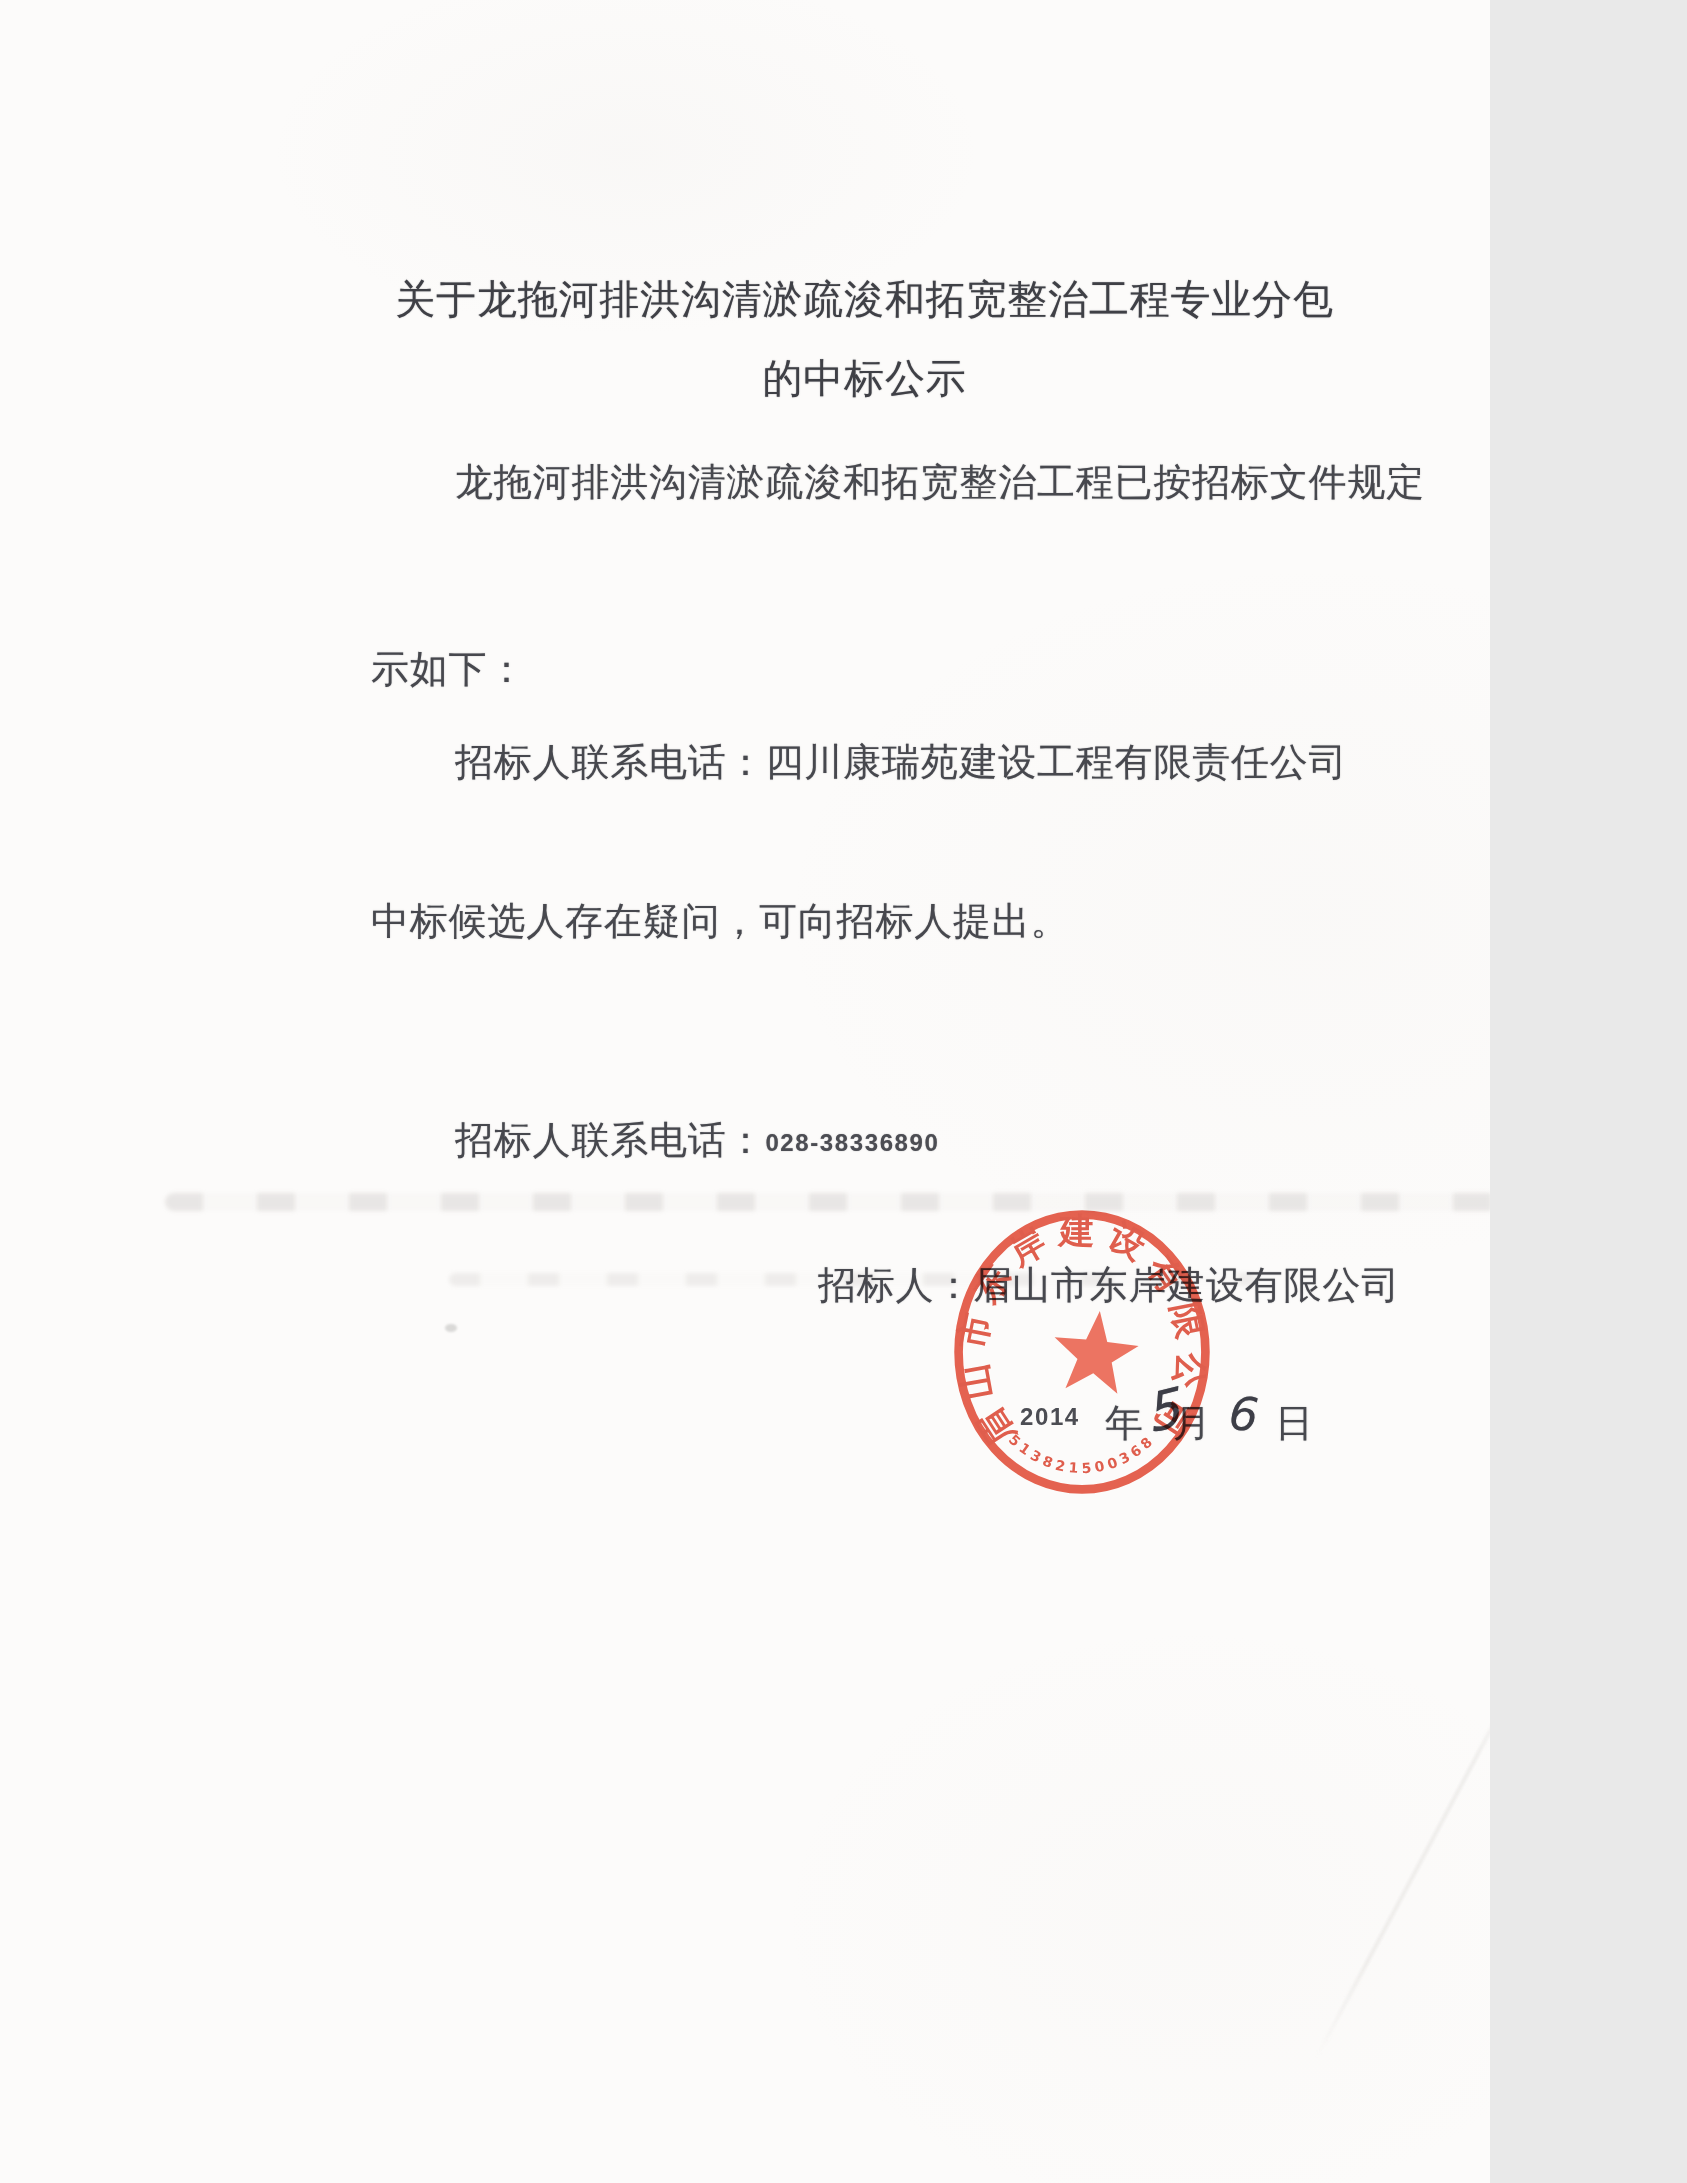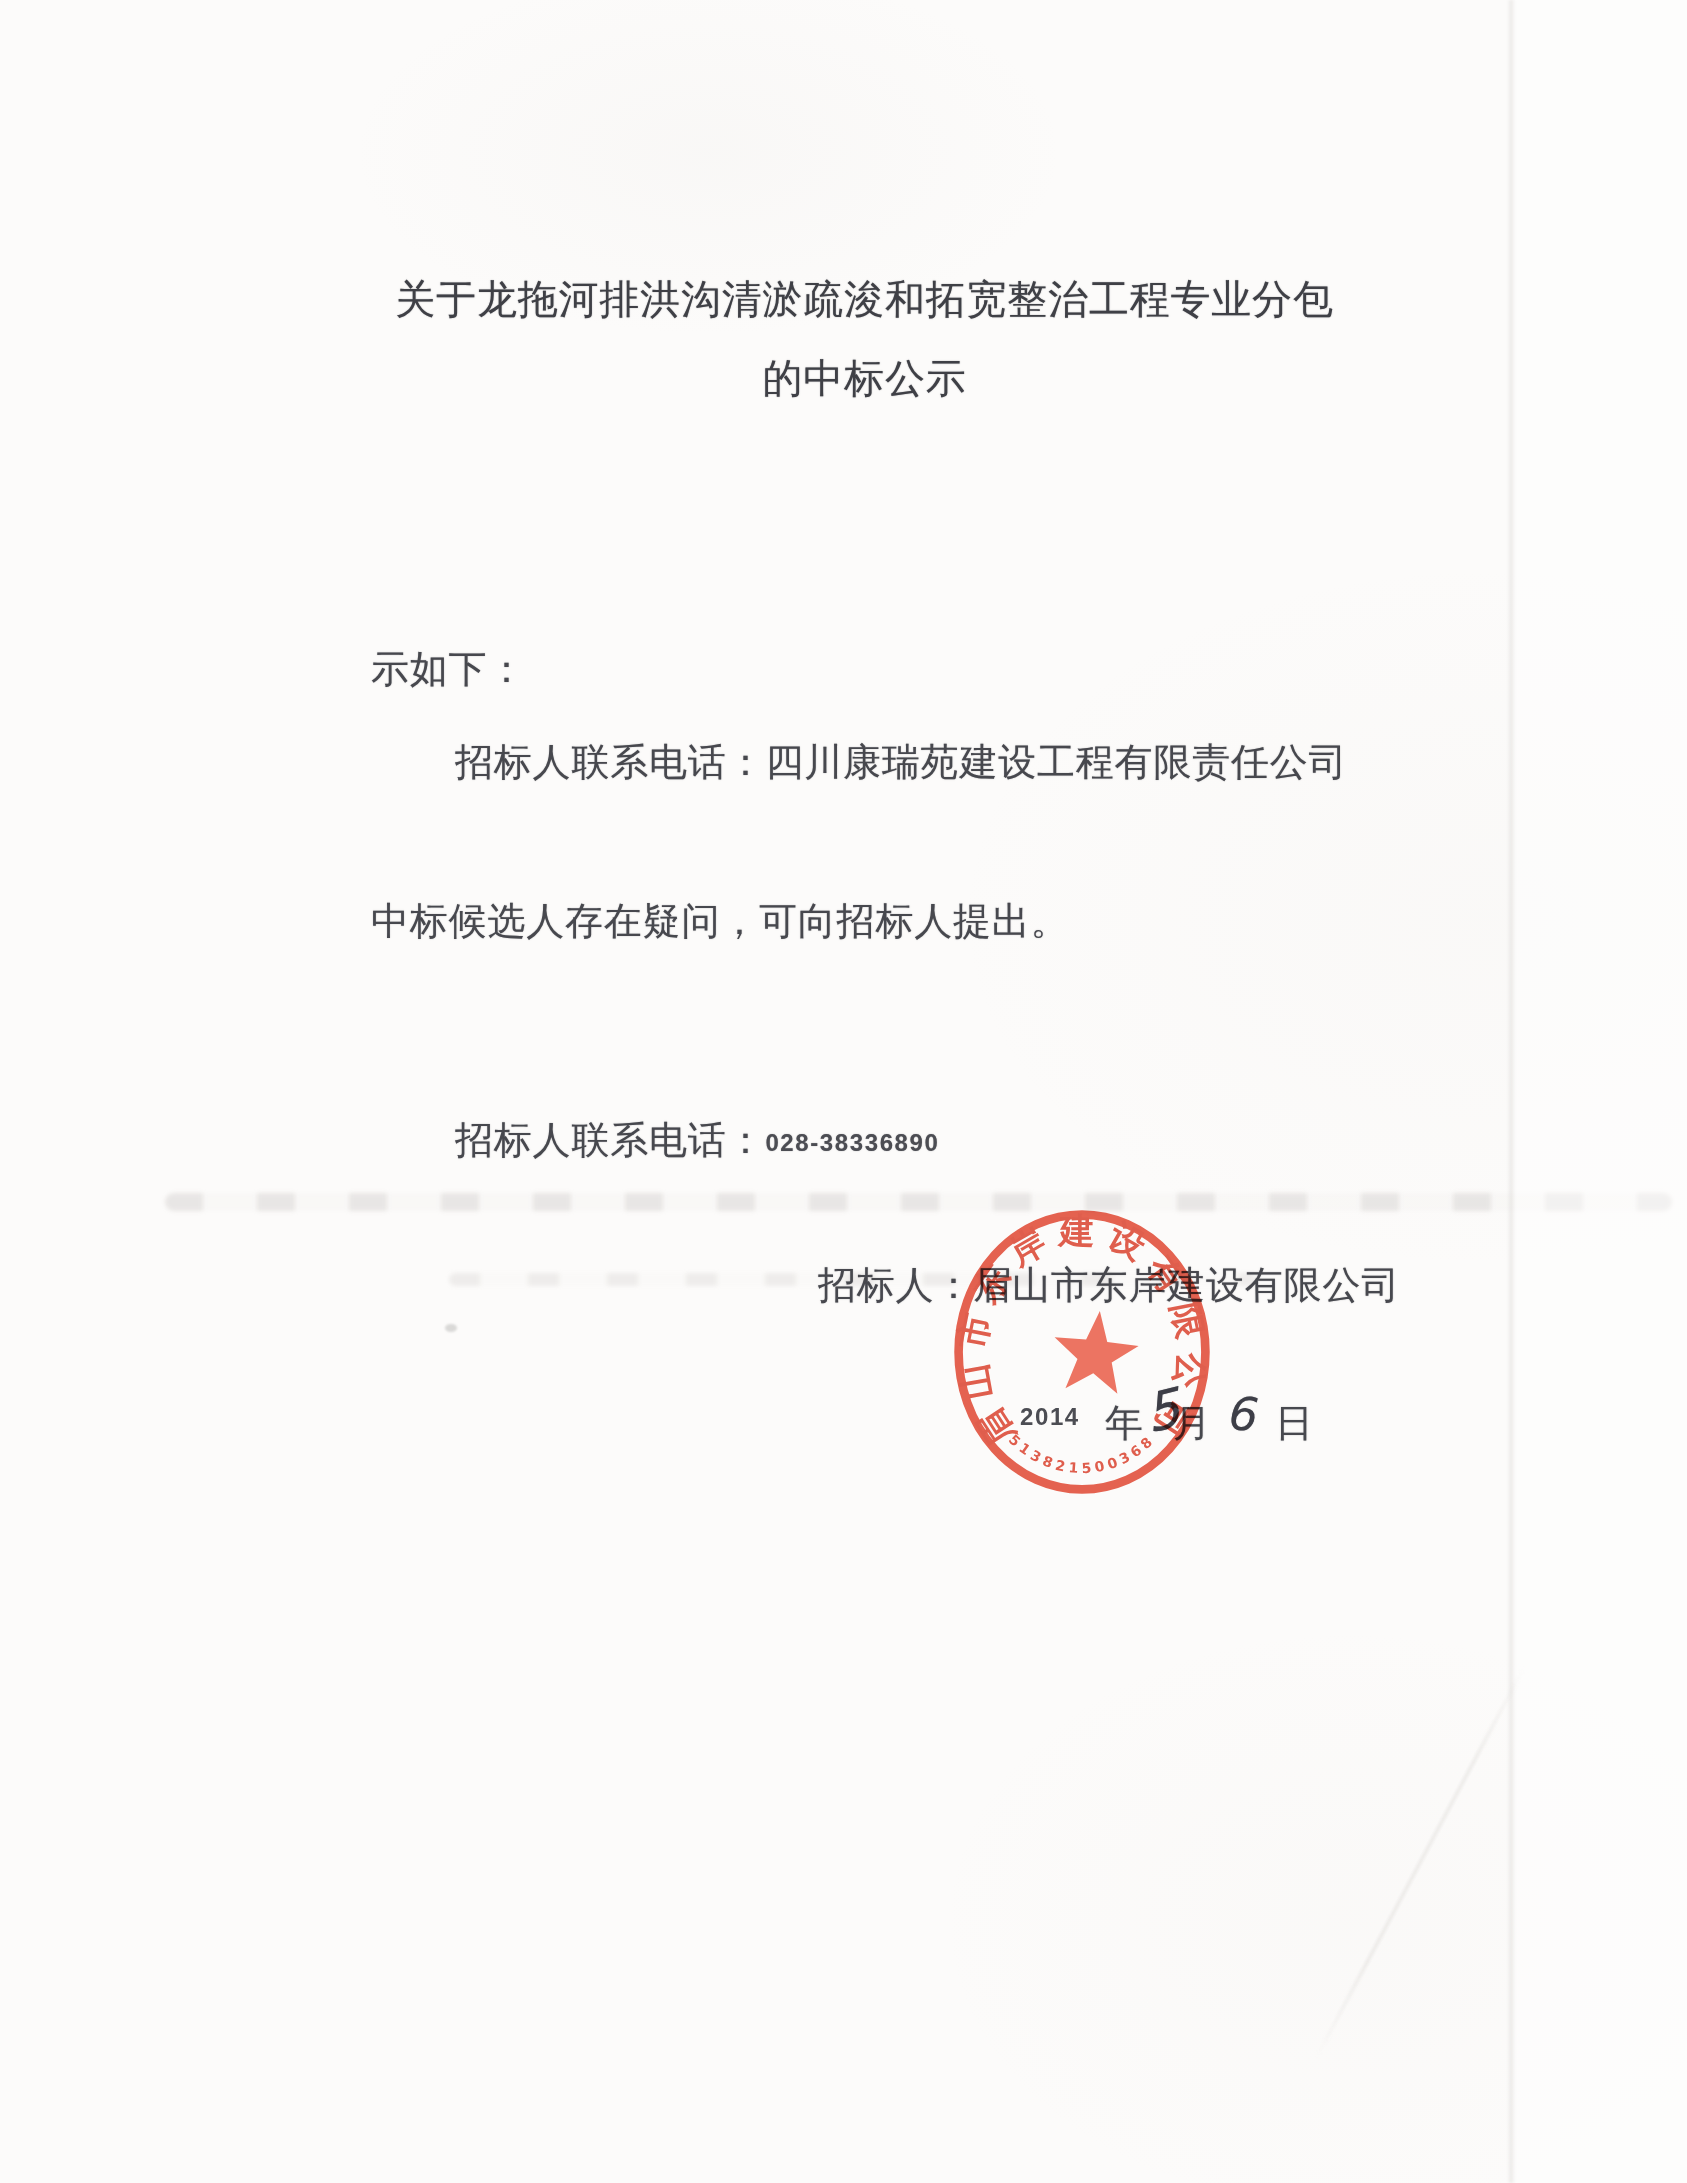--- a/index.html
+++ b/index.html
@@ -1,18 +1,18 @@
 <!DOCTYPE html>
 <html style="font-size:13px"><head>
 <meta charset="utf-8">
 <style>
   html,body{margin:0;padding:0;}
   body{width:1687px;height:2183px;overflow:hidden;background:#e9e9e9;}
   .page{
-    position:relative;width:1687px;height:2183px;overflow:hidden;
+    position:relative;width:1490px;height:2183px;overflow:hidden;
     background:
       radial-gradient(ellipse 511px 264px at 42% 7%, rgba(208,203,198,.07), transparent 70%),
       radial-gradient(ellipse 741px 494px at 88% 42%, rgba(214,209,203,.06), transparent 72%),
       radial-gradient(ellipse 576px 412px at 80% 88%, rgba(214,209,203,.05), transparent 72%),
       #fcfbfa;
     font-family:"Liberation Serif", serif;
     color:#46474d;
   }
   .line{
     position:absolute;white-space:pre;line-height:1.18;
@@ -84,20 +84,21 @@
   <div class="streak1"></div>
   <div class="streak2"></div>
   <div class="speck"></div>
   <div class="edge-bright"></div>
   <div class="edge-right"></div>
   <div class="crease"></div>
 
   <div class="title" style="top:272px">关于龙拖河排洪沟清淤疏浚和拓宽整治工程专业分包</div>
   <div class="title" style="top:351px">的中标公示</div>
 
+  <div class="line" style="left:455px;top:460px">龙拖河排洪沟清淤疏浚和拓宽整治工程已按招标文件规定</div>
   <div class="line" style="left:371px;top:647px">示如下：</div>
 
   <div class="line" style="left:455px;top:740px">招标人联系电话：四川康瑞苑建设工程有限责任公司</div>
   <div class="line" style="left:371px;top:899px">中标候选人存在疑问，可向招标人提出。</div>
 
   <div class="line" style="left:455px;top:1118px"><span>招标人联系电话：</span><span class="num">028-38336890</span></div>
 
   <div class="line" style="left:818px;top:1263px"><span>招标人：</span><span>眉山市东岸建设有限公司</span></div>
 
   <div class="num" style="position:absolute;left:1020px;top:1403px">2014</div>

